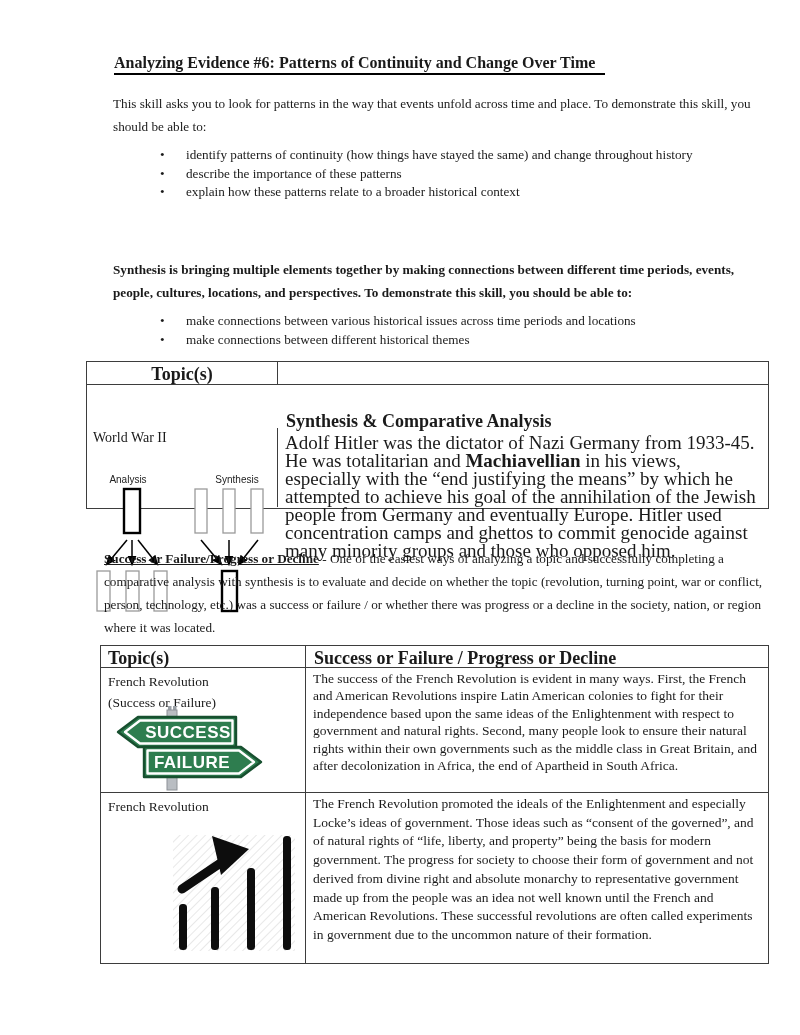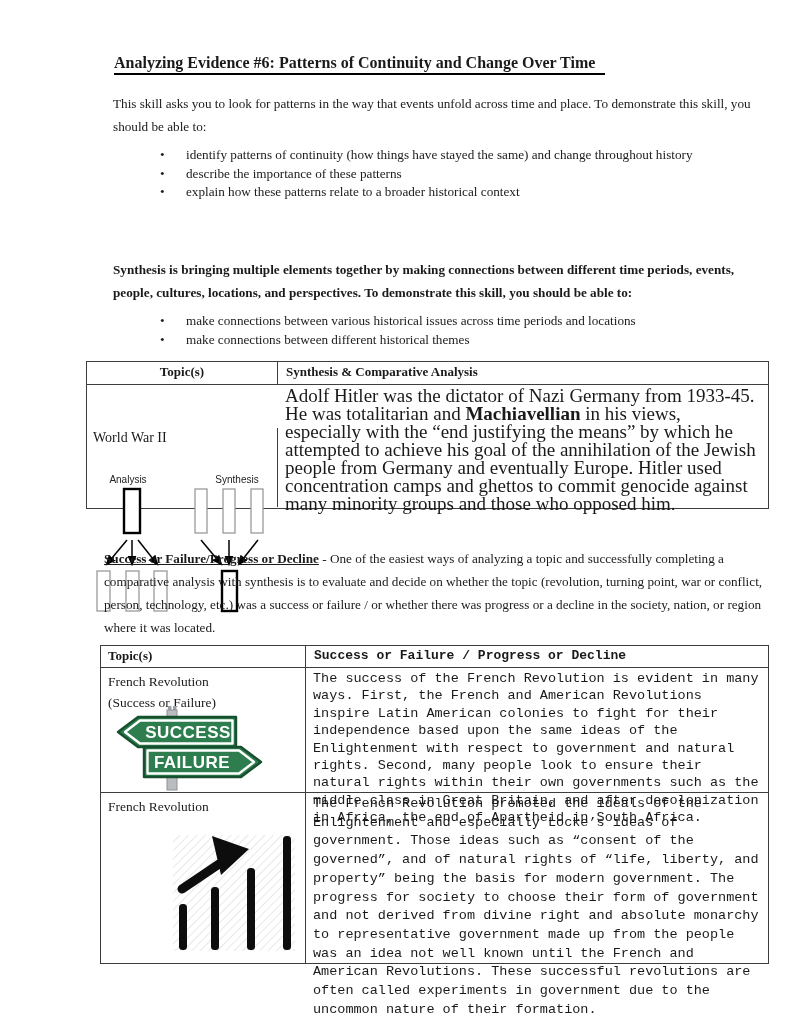--- a/index.html
+++ b/index.html
@@ -24,34 +24,34 @@
   ul.bullets li{position:relative;padding-left:26px;}
   ul.bullets li .dot{position:absolute;left:0;top:0;}
   .bullets1{left:160px;top:146px;width:620px;}
   .bullets2{left:160px;top:312px;width:620px;}
 
   
   .doctable{border:1px solid #3d3d3d;background:#fff;}
   .t-row{display:flex;}
   .t-cell{box-sizing:border-box;}
   .t-left{border-right:1px solid #3d3d3d;}
-  .t-head{border-bottom:1px solid #3d3d3d;font-weight:bold;font-size:13px;}
+  .t-head{border-bottom:1px solid #3d3d3d;font-weight:bold;font-size:18px;}
   .table1{left:86px;top:361px;width:681px;height:146px;}
   .table1 .t-left{width:191px;}
-  .table1 .t-right{width:489px;}
+  .table1 .t-right{width:489px;margin-top:47px;}
   .t1-head{height:22px;}
   .t1-head .t-left{text-align:center;padding-top:2px;}
   .t1-head .t-right{padding:2px 0 0 8px;}
   .t1-body{height:122px;}
   .t1-body .t-left{position:relative;padding:2px 6px;font-size:14px;overflow:visible;margin-top:43px;}
   .t1-body .t-right{padding:2px 7px;font-size:19px;line-height:18px;}
 
   .table2{left:100px;top:645px;width:667px;}
   .table2 .t-left{width:205px;}
-  .table2 .t-right{width:460px;font-family:Liberation Mono, monospace;}
+  .table2 .t-right{width:460px;}
   .t2-head{height:21px;}
   .t2-head .t-left{padding:2px 0 0 7px;}
   .t2-head .t-right{padding:2px 0 0 8px;}
   .t2-row1{height:124px;border-bottom:1px solid #3d3d3d;}
   .t2-row2{height:170px;}
   .topic-cell{position:relative;padding:3px 7px;font-size:13.5px;line-height:21px;overflow:visible;}
   .analysis-cell{padding:2px 7px;font-size:13.5px;line-height:17.4px;}
   .t2-row2 .analysis-cell{line-height:18.7px;}
 
   .diagram-svg{position:absolute;left:4px;top:44px;overflow:visible;}

